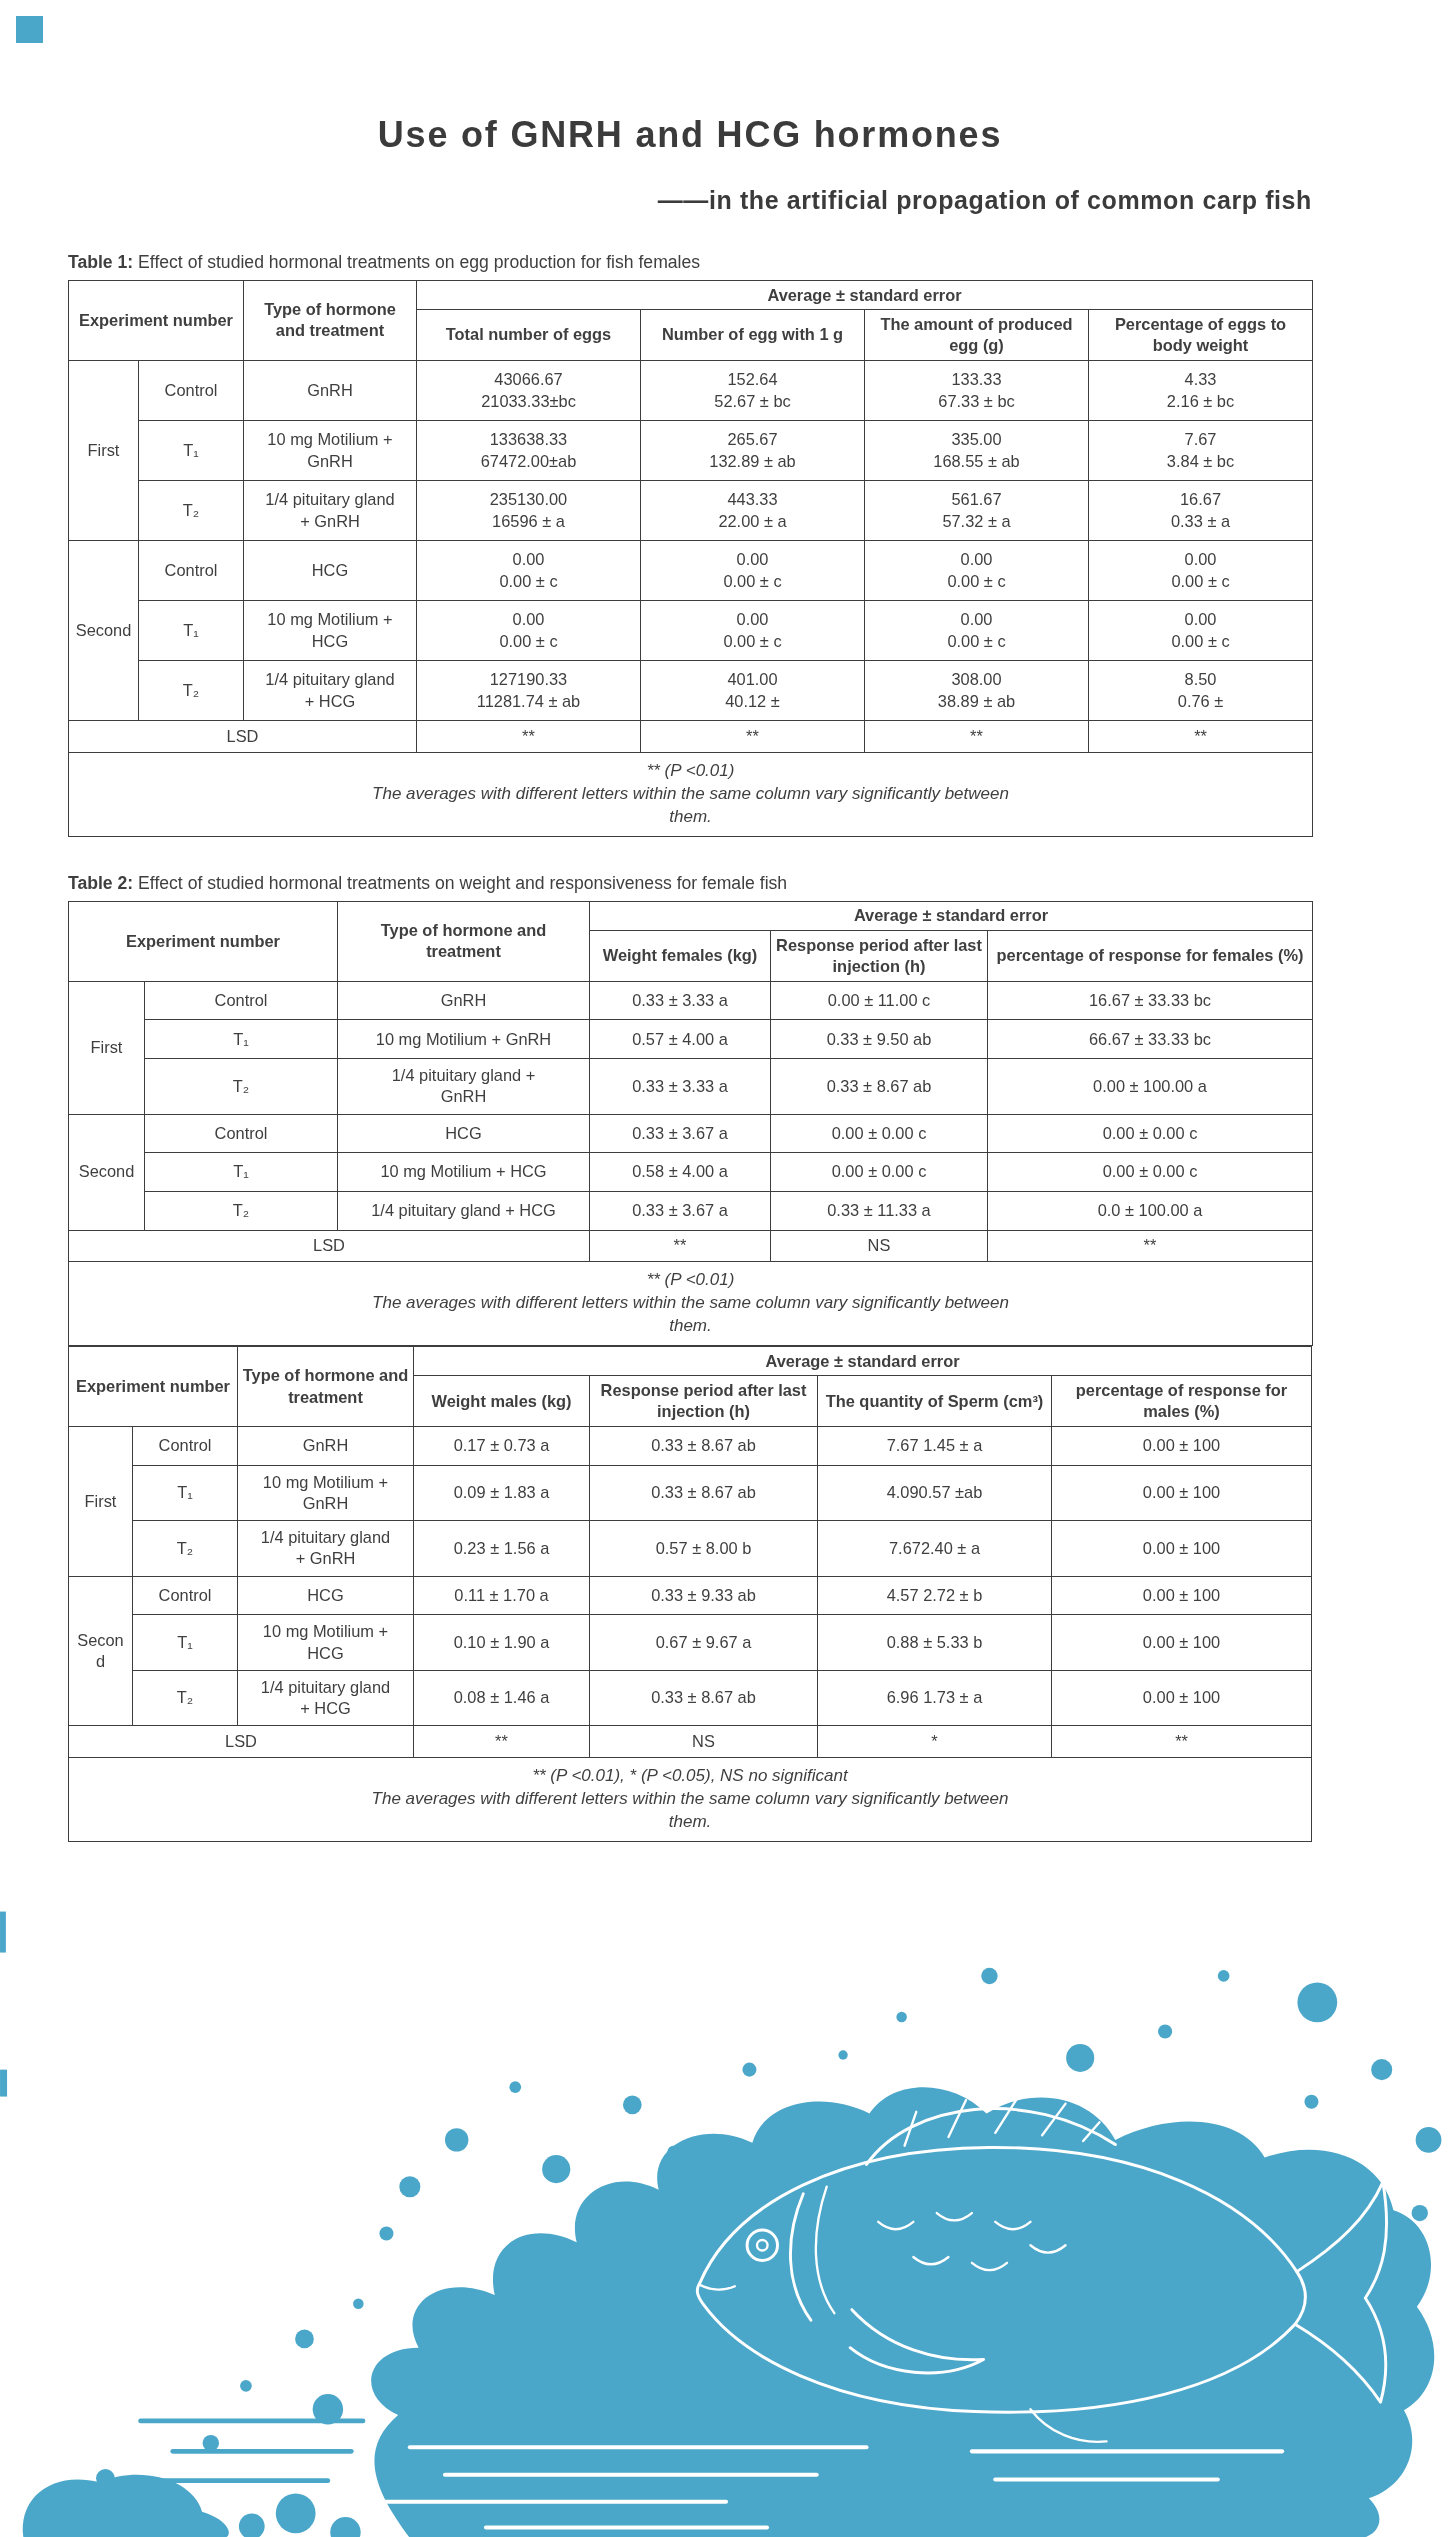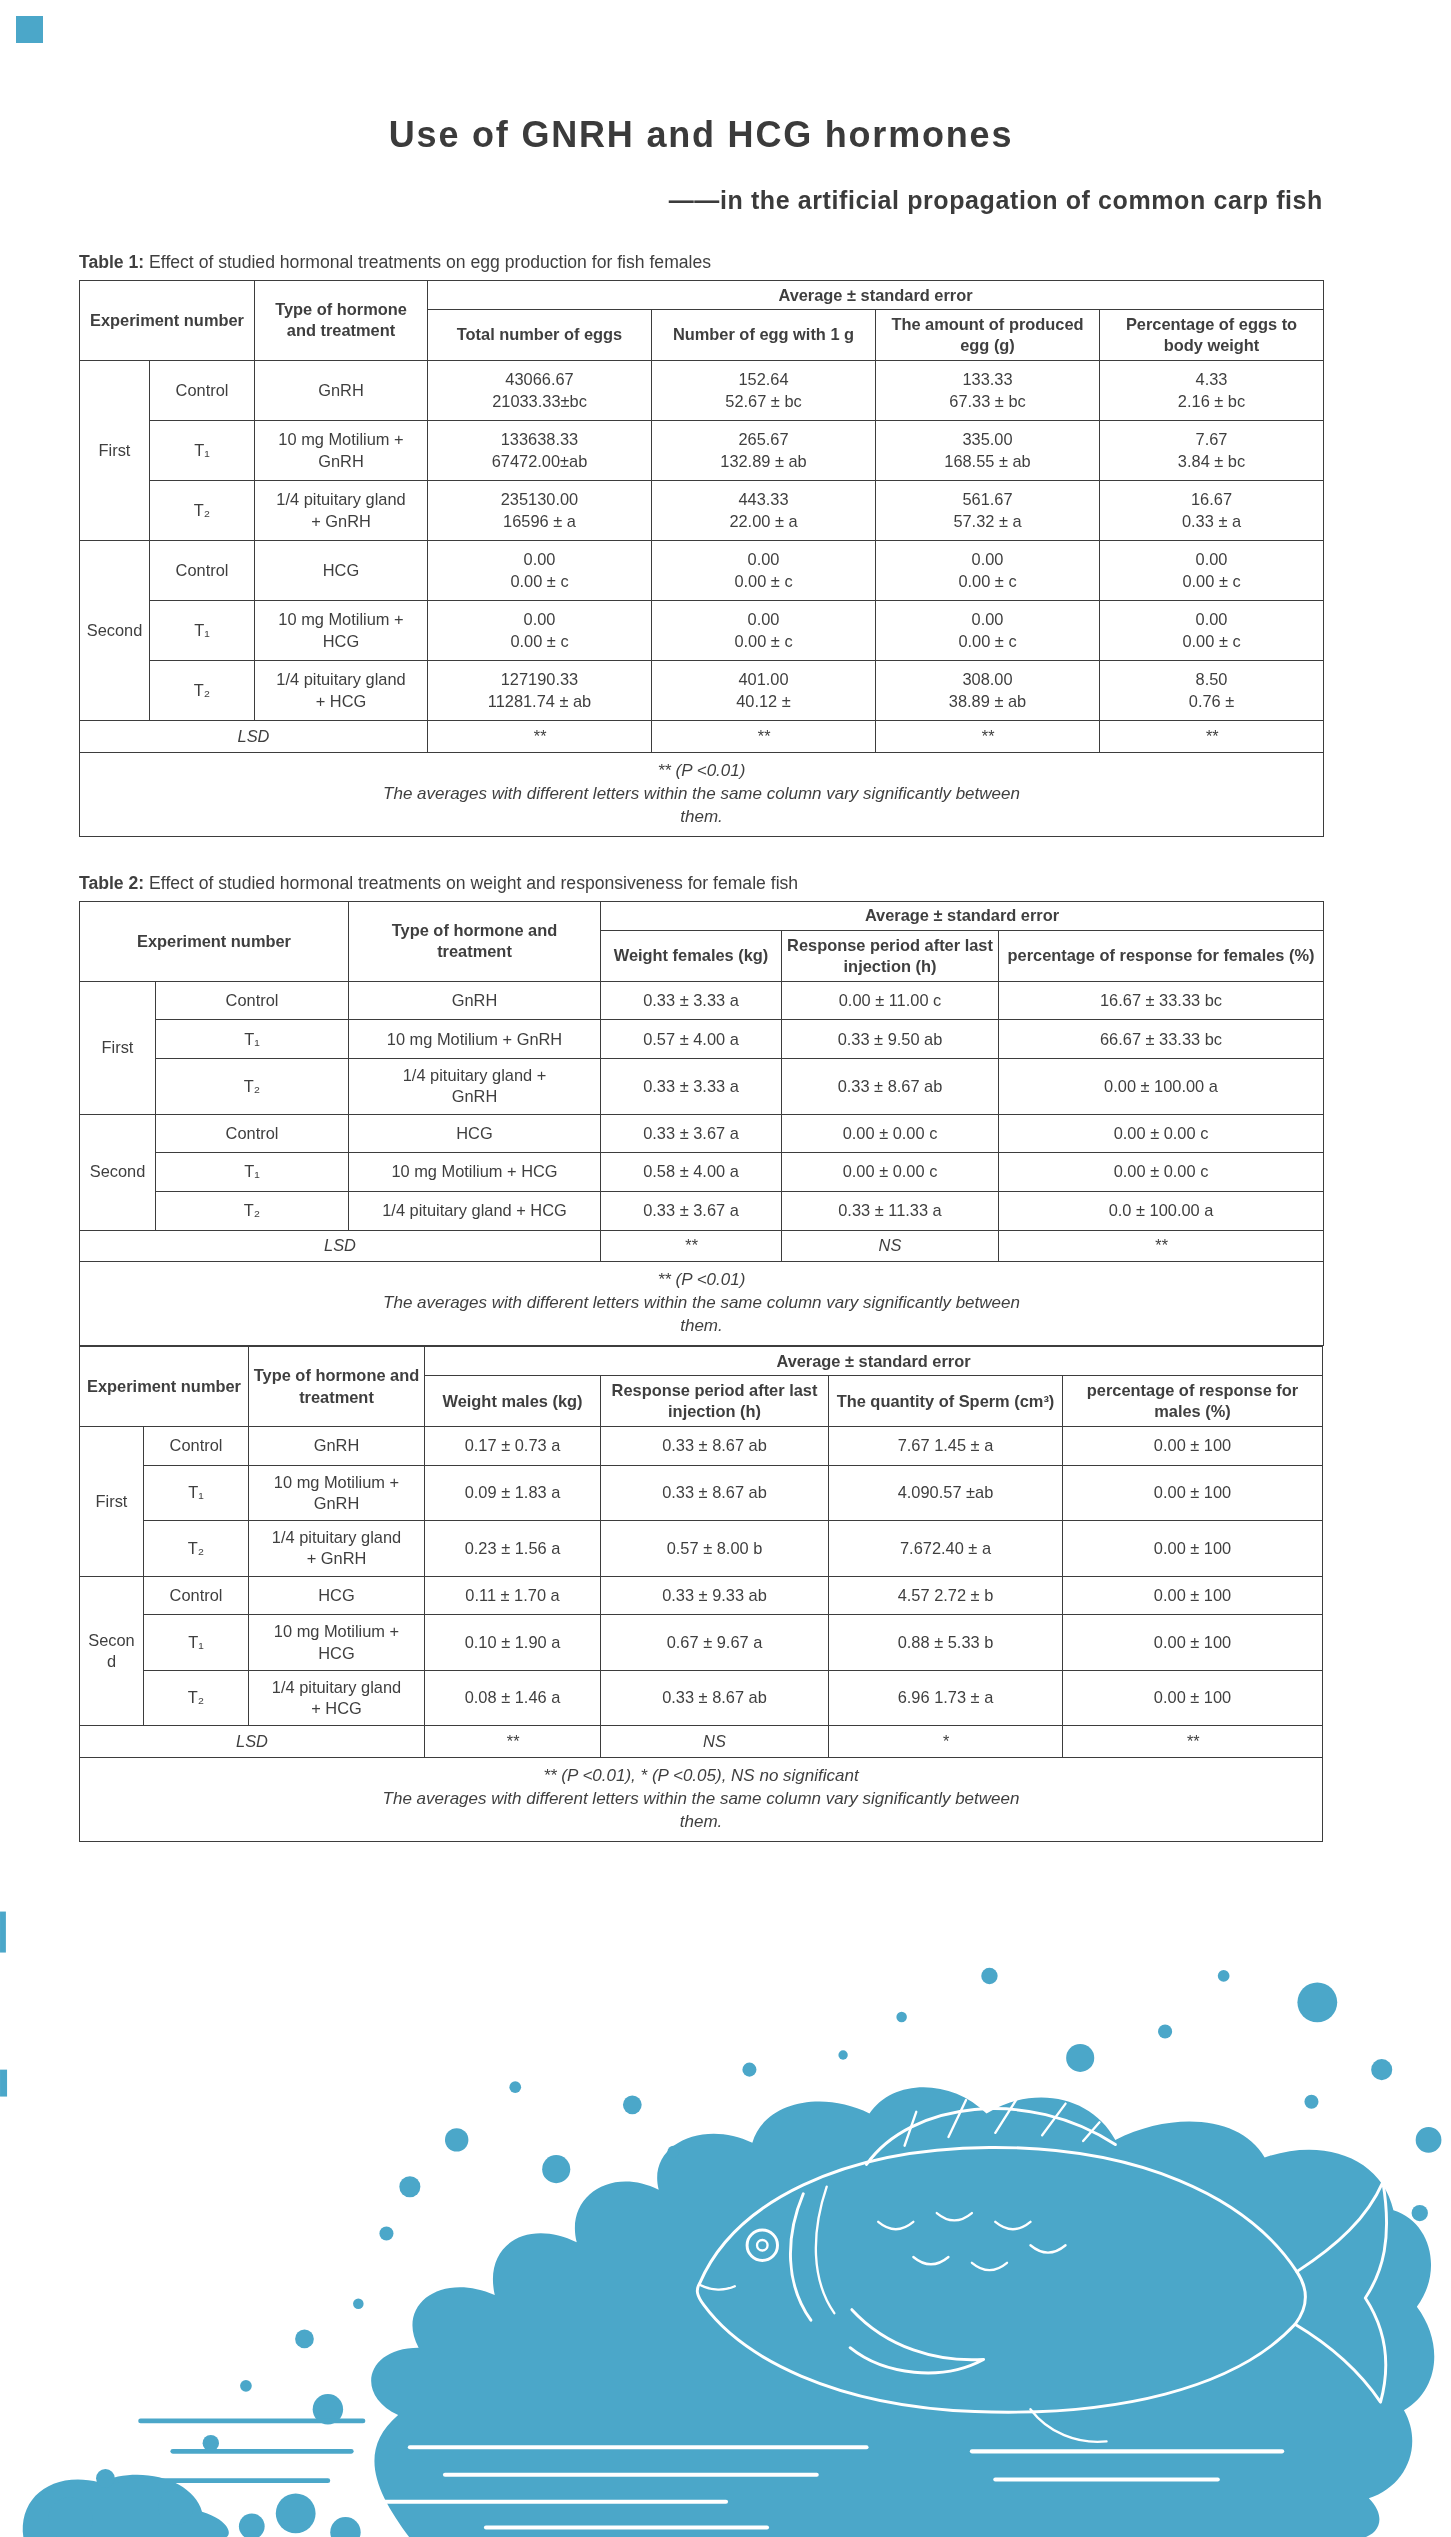--- a/index.html
+++ b/index.html
@@ -7,21 +7,21 @@
     --ink:#3f3f3f;
     --line:#3d3d3d;
   }
   html,body{margin:0;padding:0;}
   body{
     width:1452px;height:2538px;position:relative;background:#ffffff;
     font-family:"Liberation Sans", sans-serif;color:var(--ink);
     overflow:hidden;
   }
   .corner-mark{position:absolute;left:16.4px;top:16.4px;width:27px;height:27px;background:var(--accent);}
-  .content{position:absolute;left:79px;top:0;width:1244px;}
+  .content{position:absolute;left:68px;top:0;width:1244px;}
   h1.title{
     margin:114px 0 0 0;text-align:center;font-size:36px;font-weight:bold;
     letter-spacing:1.8px;color:#3b3b3b;
   }
   .subtitle{
     margin-top:30px;text-align:right;font-size:25px;font-weight:bold;
     letter-spacing:0.6px;color:#3b3b3b;
   }
   .caption{font-size:17.6px;margin:36px 0 7px 0;color:var(--ink);}
   .caption.first{margin-top:37px;}
@@ -34,21 +34,21 @@
     border:1.2px solid var(--line);
     text-align:center;vertical-align:middle;
     font-size:16.4px;line-height:1.3;color:var(--ink);
     white-space:pre-line;
     padding:4.7px 4.7px;
     word-wrap:break-word;
   }
   table.t th{font-weight:bold;padding:3.5px 4.7px;}
   table.t td.val{padding:8.2px 4.7px;}
   table.t td.trt, table.t td.sub, table.t td.grp{padding:5.9px 4.7px;text-align:center;}
-  table.t tr.lsd td{padding:4.7px 4.7px;font-style:italic;}
+  table.t tr.lsd td{padding:4.7px 4.7px;}
   table.t tr.note td{padding:7px 11.7px;font-size:17px;line-height:1.35;font-style:italic;}
   .splash{position:absolute;left:0;bottom:0;width:1452px;height:644px;}
   .blob path,.blob circle,.blob rect,.blob ellipse{fill:var(--accent);stroke:none;}
   .blob .streak{stroke:var(--accent);stroke-width:8;stroke-linecap:round;fill:none;}
   .fish path,.fish circle,.fish line{stroke:#ffffff;stroke-width:5;fill:none;stroke-linecap:round;stroke-linejoin:round;}
   .fish .thin{stroke-width:4;}
   .fish .streak{stroke-width:7;}
 </style>
 </head>
 <body>

